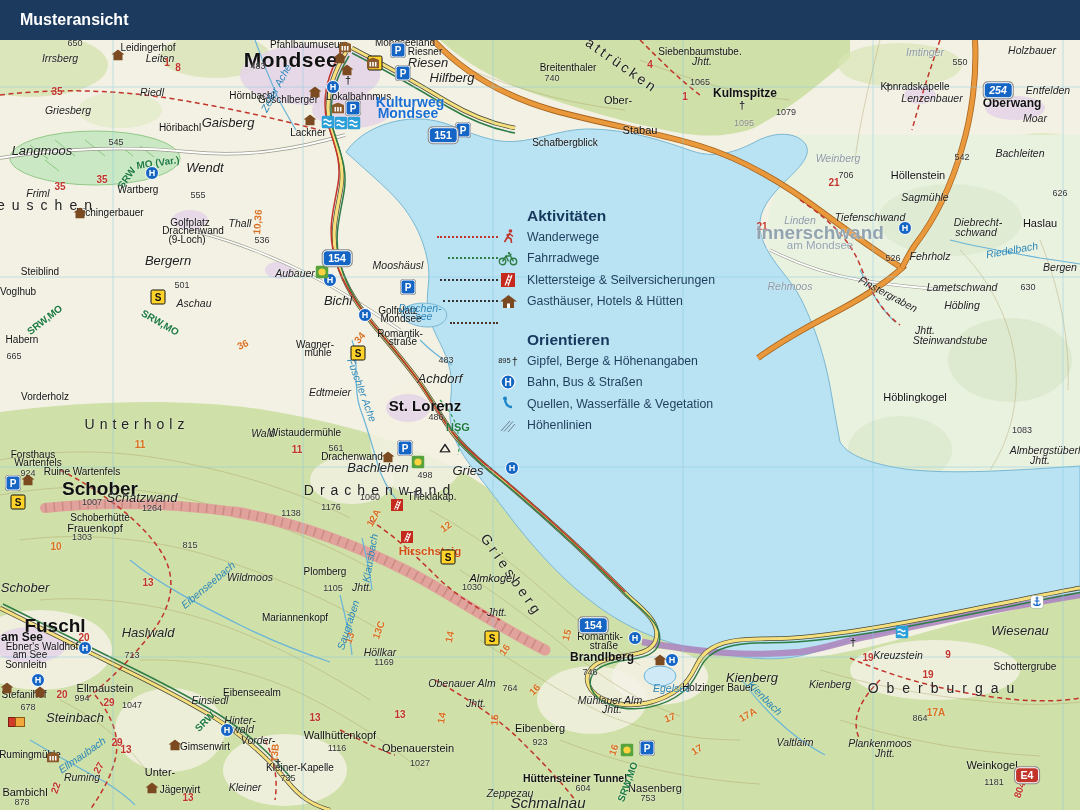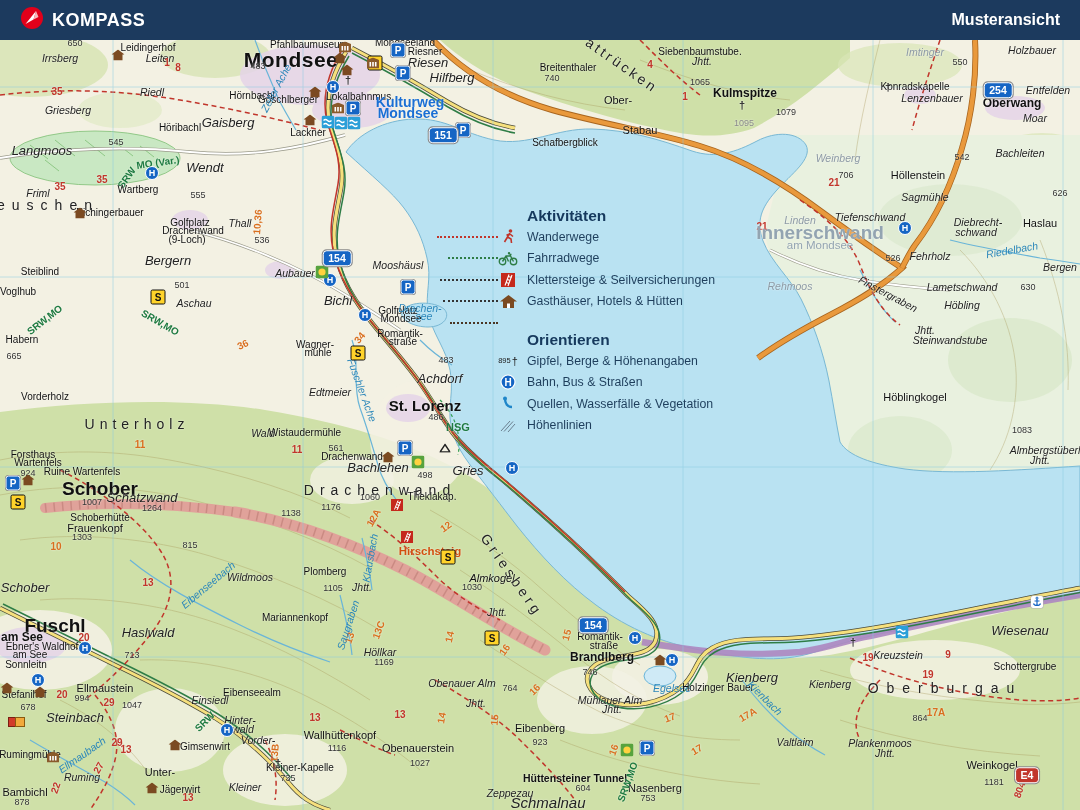--- a/index.html
+++ b/index.html
@@ -65,30 +65,20 @@
   .lg-lab{font-size:12.3px;margin-left:8px;color:#1e3e5c}
   .lg-gap{margin-top:18px}
   .leader{position:absolute;height:0;}
 </style>
 </head>
 <body>
 
 <div id="app">
 
   <div id="hdr">
-    <div id="brand">
-      <span>
-        <svg width="24" height="24" viewBox="0 0 24 24">
-          <circle cx="12" cy="12" r="11" fill="#e2001a"></circle>
-          <polygon points="5.5,18 16,5 13.5,13.5" fill="#fff"></polygon>
-          <polygon points="16,5 18.5,11 13.5,13.5" fill="#f6b8bd"></polygon>
-        </svg>
-      </span>
-      <span id="brand-text">KOMPASS</span>
-    </div>
     <div id="hdr-title">Musteransicht</div>
   </div>
 
   <div id="map">
     <svg id="art" width="1080" height="770" viewBox="0 0 1080 770">
       <rect width="1080" height="770" fill="#f3f1e3"></rect>
 
       <path d="M440,0 L850,0 L850,18 C820,44 788,70 754,88 C720,100 690,96 655,88 C610,78 570,66 530,52 C495,40 464,22 440,0 Z" fill="#cfe0a8"></path>
       <ellipse cx="30" cy="25" rx="78" ry="32" fill="#d7e4b4" opacity=".85"></ellipse>
       <ellipse cx="215" cy="16" rx="55" ry="22" fill="#d7e4b4" opacity=".8"></ellipse>
@@ -697,21 +687,21 @@
         </span>
         <span class="mic mic-cross" style="left: 742px; top: 65px;">†</span>
         <span class="mic mic-cross" style="left: 853px; top: 602px;">†</span>
         <span class="mic mic-cross" style="left: 888px; top: 47px;">†</span>
         <span class="mic mic-cross" style="left: 416px; top: 453px;">†</span>
         <span class="mic mic-cross" style="left: 278px; top: 723px;">†</span>
         <span class="mic mic-cross" style="left: 348px; top: 40px;">†</span>
         <span class="shield" style="left: 443px; top: 95px;">151</span>
         <span class="shield" style="left: 337px; top: 218px;">154</span>
         <span class="shield" style="left: 593px; top: 585px;">154</span>
-        <span class="shield" style="left: 998px; top: 50px;">254</span>
+        <span class="shield" style="left: 998px; top: 50px; font-style: italic;">254</span>
         <span class="shield shield-red" style="left: 1027px; top: 735px;">E4</span>
         <div class="leader" style="left: 437px; top: 196px; width: 61px; border-top: 2.4px dotted rgb(193, 53, 43);"></div>
         <div class="leader" style="left: 448px; top: 217px; width: 50px; border-top: 2.4px dotted rgb(46, 125, 70);"></div>
         <div class="leader" style="left: 440px; top: 239px; width: 58px; border-top: 2.4px dotted rgb(51, 51, 51);"></div>
         <div class="leader" style="left: 443px; top: 260px; width: 55px; border-top: 2.4px dotted rgb(51, 51, 51);"></div>
         <div class="leader" style="left: 450px; top: 282px; width: 48px; border-top: 2.4px dotted rgb(74, 53, 36);"></div>
       </div>
 
     <div id="legend">
         <div class="lg-title">Aktivitäten</div>

